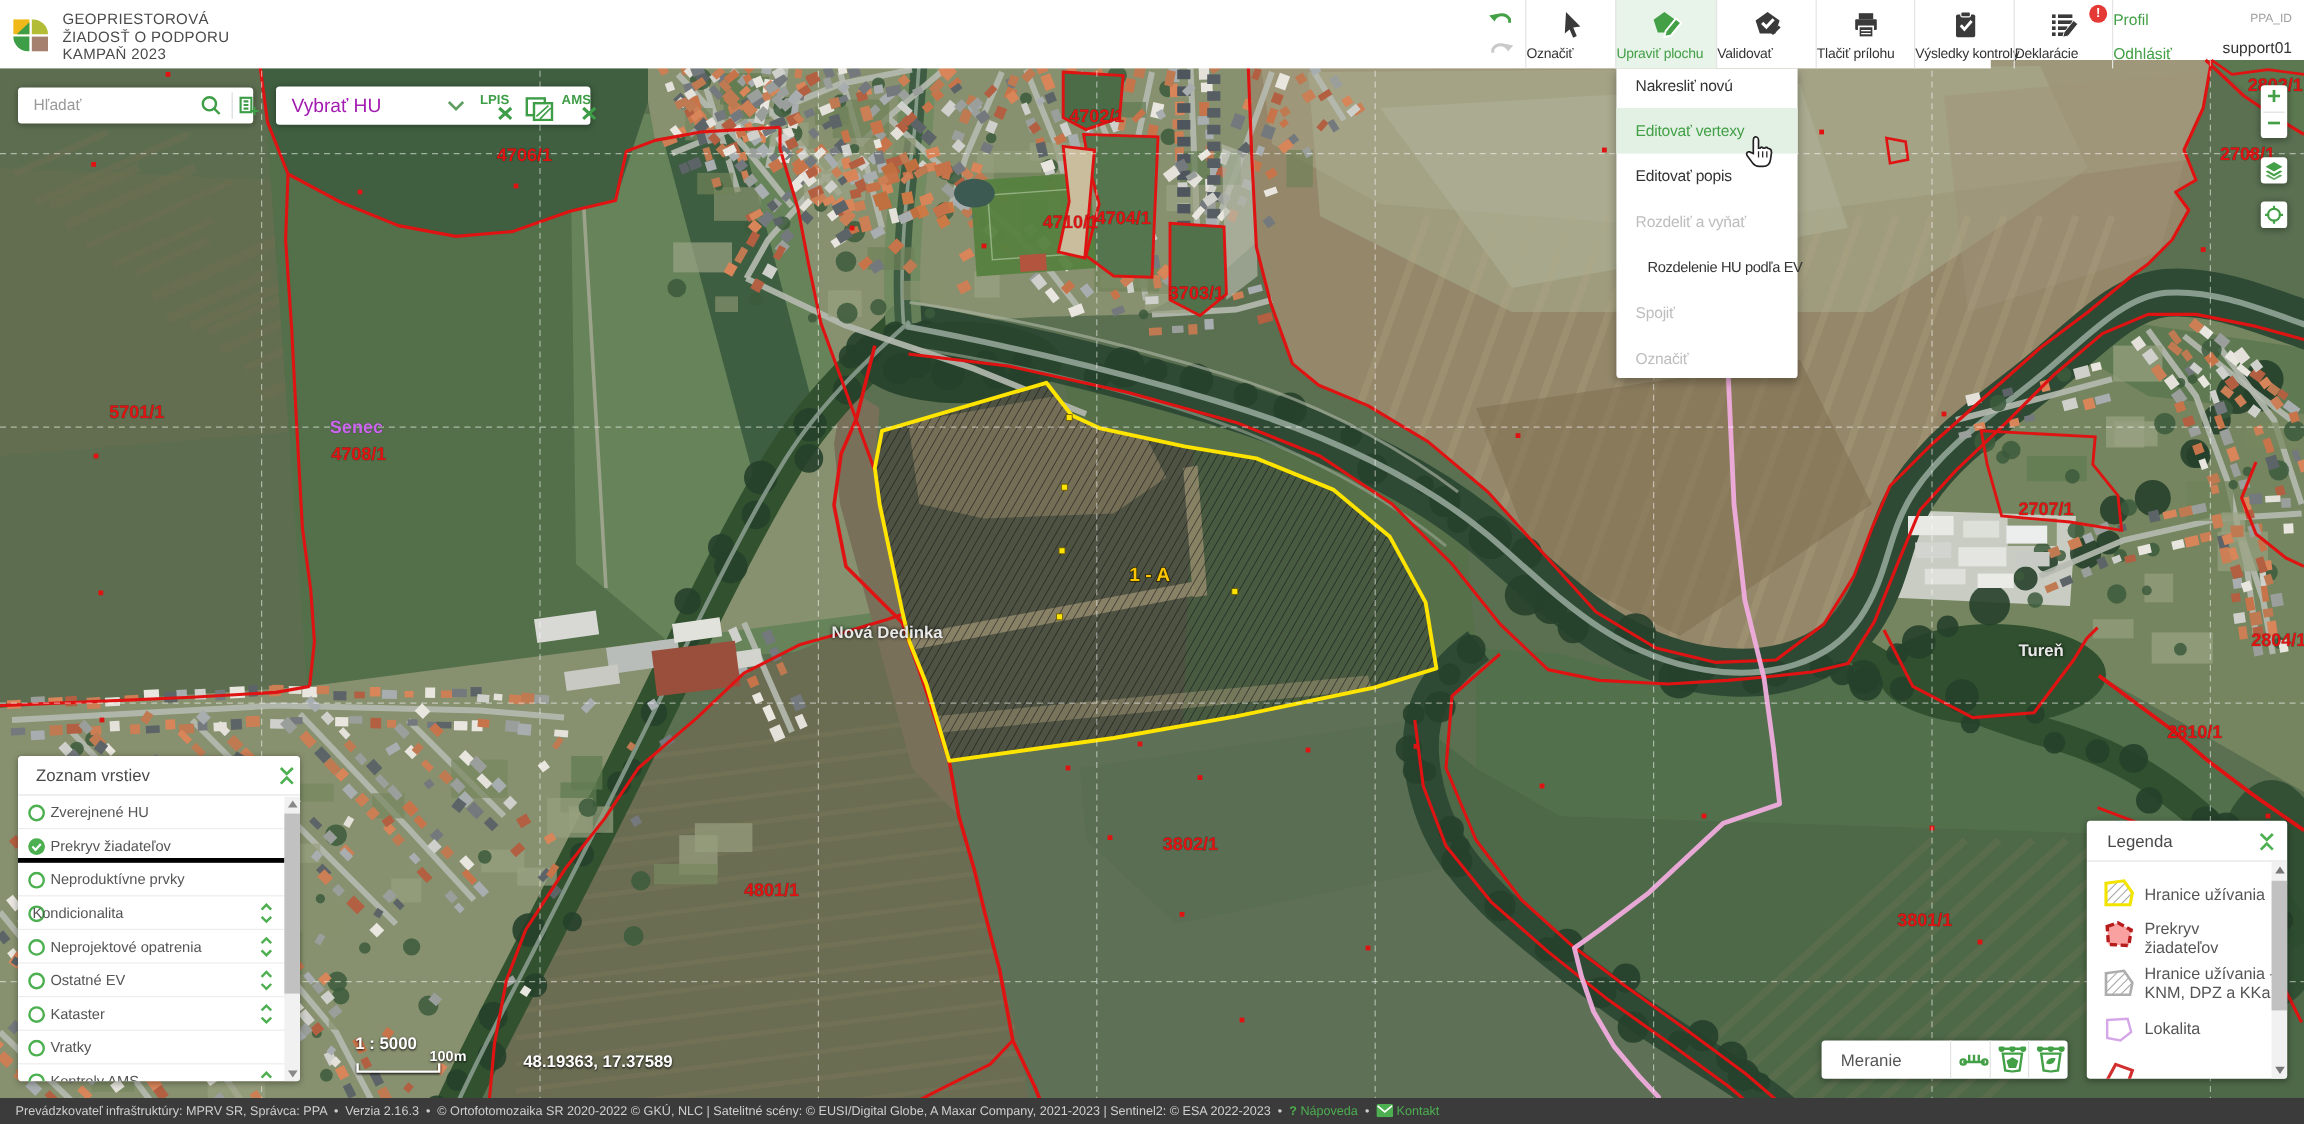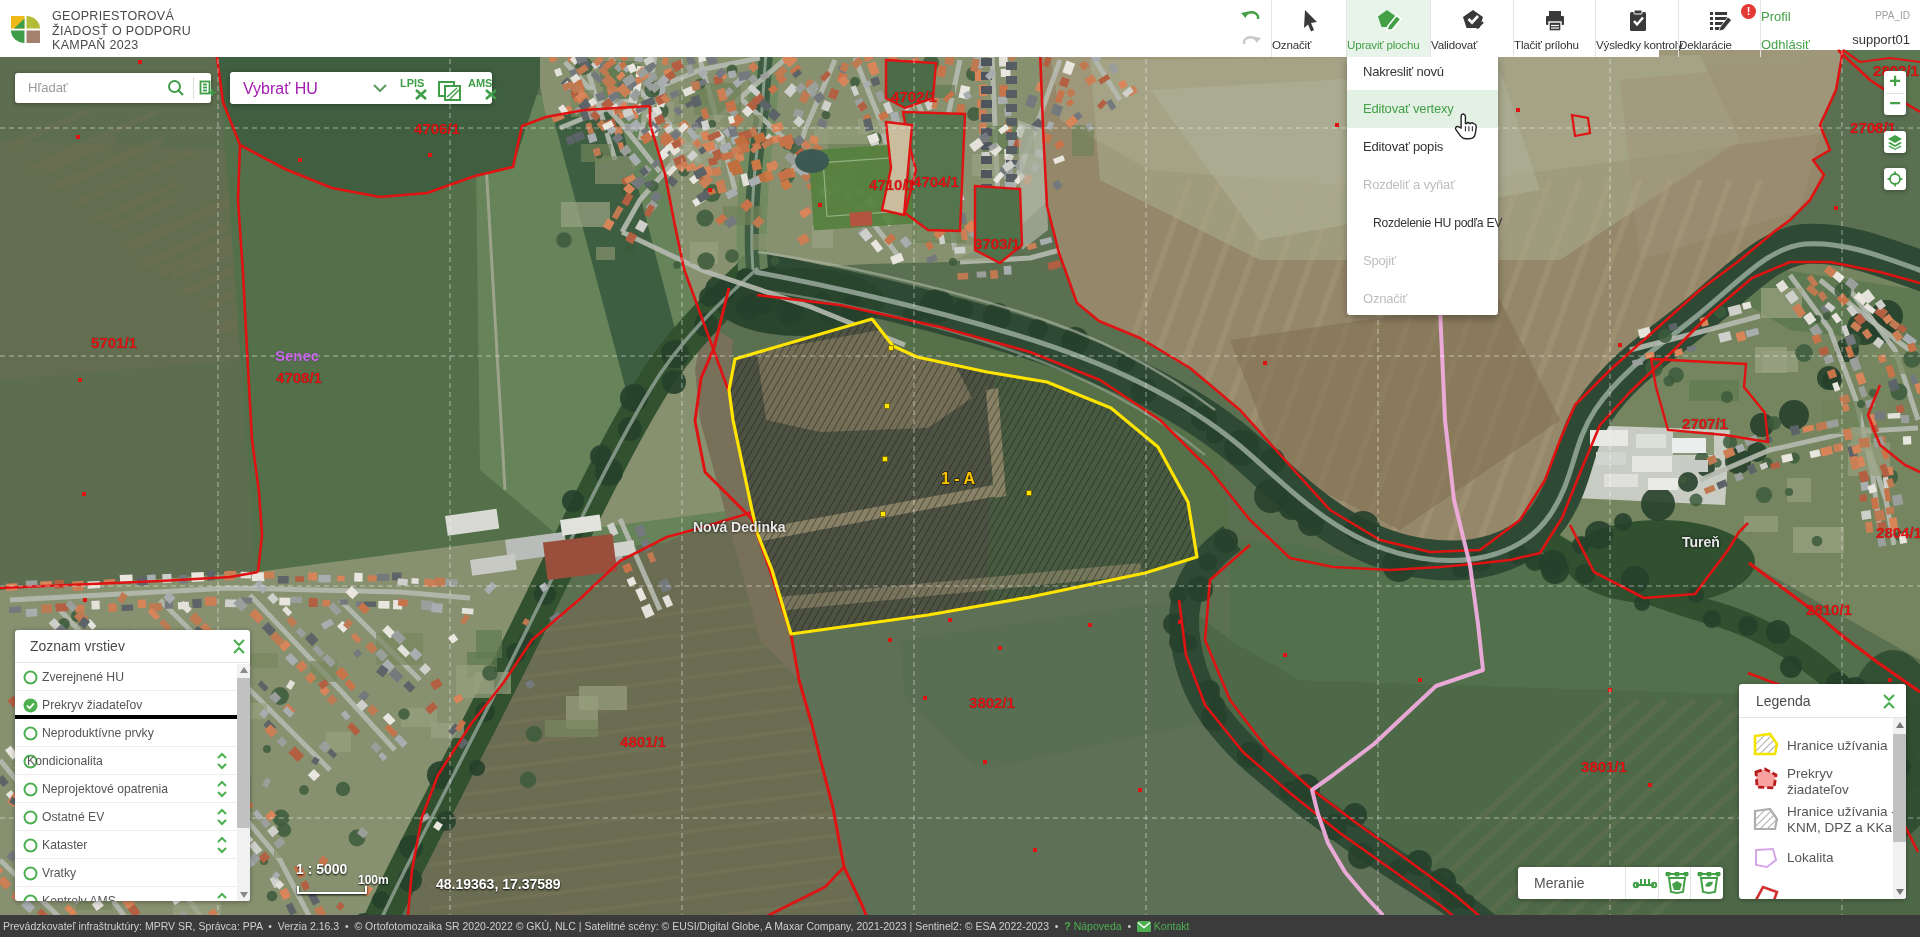--- a/index.html
+++ b/index.html
@@ -1988,17 +1988,17 @@
         <line x1="2" y1="2" x2="22" y2="2"></line>
         <circle cx="3" cy="2" r="1.6" fill="#43a047"></circle>
         <circle cx="12" cy="2" r="1.6" fill="#43a047"></circle>
         <circle cx="21" cy="2" r="1.6" fill="#43a047"></circle>
         <path d="M4 6 L20 6 L18 20 L12 21 L6 20 Z"></path>
         <path d="M8 14 C9 10 13 9 16 10 C15 14 12 16 8 14 Z" fill="#43a047" stroke="none"></path>
       </g>
     </svg>
 </div>
 
-<div id="footer"><span style="margin-left:3px">Prevádzkovateľ infraštruktúry: MPRV SR, Správca: PPA &nbsp;•&nbsp; Verzia 2.16.3 &nbsp;•&nbsp; © Ortofotomozaika SR 2020-2022 © GKÚ, NLC | Satelitné scény: © EUSI/Digital Globe, A Maxar Company, 2021-2023 | Sentinel2: © ESA 2022-2023 &nbsp;•&nbsp;</span>
+<div id="footer"><span style="margin-left:13px">Prevádzkovateľ infraštruktúry: MPRV SR, Správca: PPA &nbsp;•&nbsp; Verzia 2.16.3 &nbsp;•&nbsp; © Ortofotomozaika SR 2020-2022 © GKÚ, NLC | Satelitné scény: © EUSI/Digital Globe, A Maxar Company, 2021-2023 | Sentinel2: © ESA 2022-2023 &nbsp;•&nbsp;</span>
 <span style="color:#4caf50;font-weight:bold"> ? </span><span style="color:#4caf50"> Nápoveda</span><span> &nbsp;•&nbsp; </span>
 <svg style="display:inline-block;vertical-align:-2px" width="14" height="11" viewBox="0 0 14 11">
       <rect width="14" height="11" rx="1.5" fill="#4caf50"></rect>
       <path d="M1 1.5 L7 6.5 L13 1.5" stroke="#fff" stroke-width="1.4" fill="none"></path>
     </svg><span style="color:#4caf50"> Kontakt</span></div>
 </body></html>

